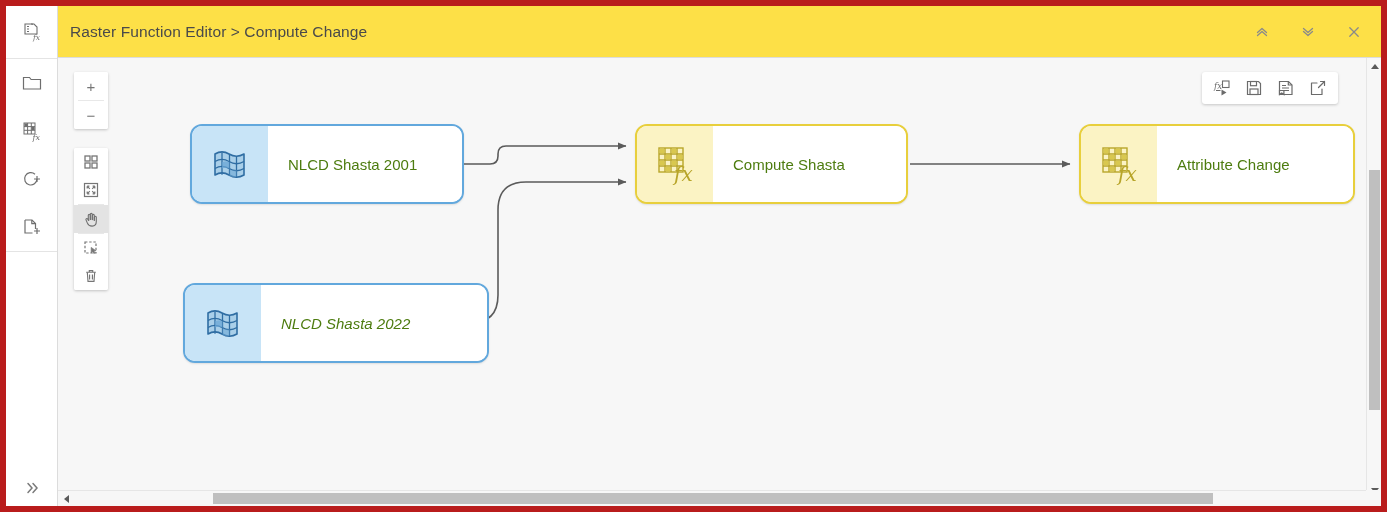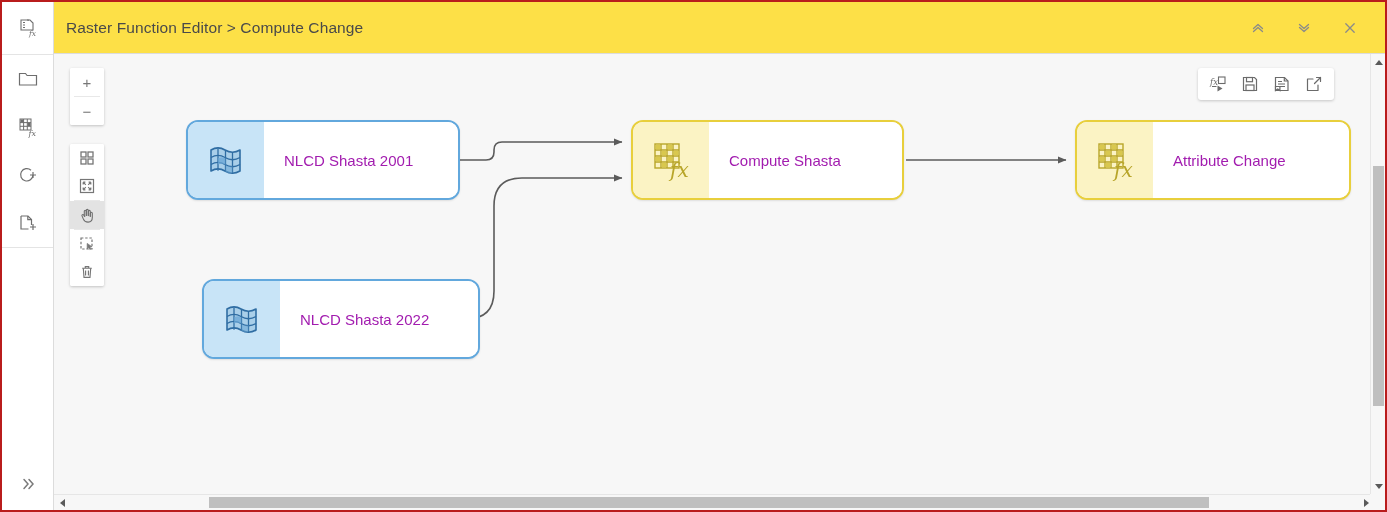--- a/index.html
+++ b/index.html
@@ -6,21 +6,21 @@
   html, body {
     margin: 0; padding: 0;
     background: #ffffff;
     font-family: "Liberation Sans", sans-serif;
   }
   #app {
     position: relative;
     width: 1387px;
     height: 512px;
     background: #ffffff;
-    border: 2px solid #b91c1c;
+    border: 6px solid #b91c1c;
     overflow: hidden;
     padding-left: 16px;
   }
 
   
   #left-rail {
     position: absolute;
     left: 0; top: 0;
     width: 52px; height: 510px;
     background: #ffffff;
@@ -170,21 +170,21 @@
     flex: 0 0 76px;
   }
   .node-raster .node-icon { background: #c8e4f7; }
   .node-fx .node-icon { background: #fbf3c4; }
   .node-body {
     flex: 1;
     display: flex; align-items: center;
     padding-left: 20px;
     background: #ffffff;
     font-size: 15px;
-    color: #a21caf;
+    color: #4d7c0f;
     white-space: nowrap;
   }
 
   
   #vscroll {
     position: absolute;
     right: 0; top: 52px;
     width: 15px; height: 440px;
     background: #f7f7f7;
     border-left: 1px solid #e6e6e6;
@@ -315,21 +315,21 @@
             <path d="M7 12c5-3 9-3 14 0s10 3 15 0v21c-5 3-10 3-15 0s-9-3-14 0z" fill="#a9cfe9" stroke="#2f6da3" stroke-width="1.6" stroke-linejoin="round"></path>
             <path d="M7 19.5c5-3 9-3 14 0s10 3 15 0M7 26.5c5-3 9-3 14 0s10 3 15 0" stroke="#2f6da3" stroke-width="1.3" fill="none"></path>
             <path d="M14 10.4v22.3M21.5 12.3v21.1M28.5 14.2v21" stroke="#2f6da3" stroke-width="1.3" fill="none"></path>
             <path d="M14 19.9c2.6-1 5-1 7.5.3v6.6c-2.5-1.3-4.9-1.3-7.5-.3z" fill="#6aa6d4" opacity=".75"></path>
             <path d="M21.5 27.3c2.5 1.3 4.6 1.6 7 .9v6.5c-2.4.7-4.5.4-7-.9z" fill="#6aa6d4" opacity=".55"></path>
           </svg>
         </div>
         <div class="node-body">NLCD Shasta 2001</div>
       </div>
 
-      <div class="node node-raster" style="left:148px; top:225px; width:278px; height:80px;">
+      <div class="node node-raster" style="left:125px; top:225px; width:306px; height:80px;font-style:italic;">
         <div class="node-icon">
           <svg width="44" height="44" viewBox="0 0 44 44" fill="none">
             <path d="M7 12c5-3 9-3 14 0s10 3 15 0v21c-5 3-10 3-15 0s-9-3-14 0z" fill="#a9cfe9" stroke="#2f6da3" stroke-width="1.6" stroke-linejoin="round"></path>
             <path d="M7 19.5c5-3 9-3 14 0s10 3 15 0M7 26.5c5-3 9-3 14 0s10 3 15 0" stroke="#2f6da3" stroke-width="1.3" fill="none"></path>
             <path d="M14 10.4v22.3M21.5 12.3v21.1M28.5 14.2v21" stroke="#2f6da3" stroke-width="1.3" fill="none"></path>
             <path d="M14 19.9c2.6-1 5-1 7.5.3v6.6c-2.5-1.3-4.9-1.3-7.5-.3z" fill="#6aa6d4" opacity=".75"></path>
             <path d="M21.5 27.3c2.5 1.3 4.6 1.6 7 .9v6.5c-2.4.7-4.5.4-7-.9z" fill="#6aa6d4" opacity=".55"></path>
           </svg>
         </div>
         <div class="node-body">NLCD Shasta 2022</div>

